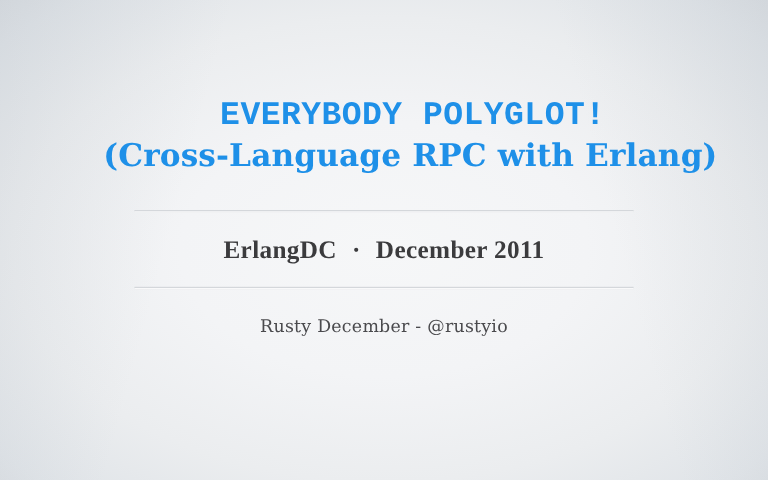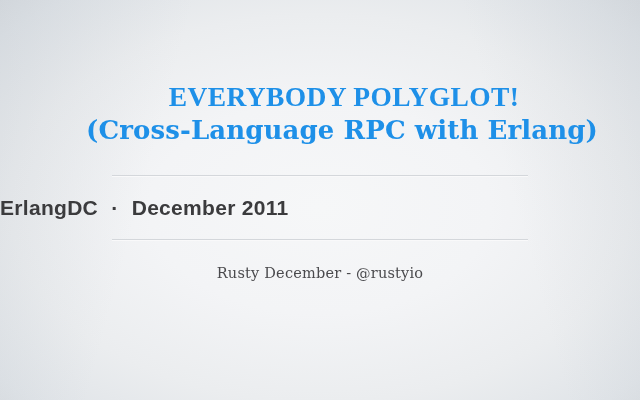--- a/index.html
+++ b/index.html
@@ -54,21 +54,21 @@
   .title-block {
     position: absolute;
     left: 0;
     right: 0;
     top: 82px;
     text-align: center;
   }
 
   .title-main {
     display: block;
-    font-family: Liberation Serif, serif;
+    font-family: Liberation Mono, monospace;
     font-weight: 700;
     font-size: 27.5px;
     letter-spacing: 0.4px;
     line-height: 1.08;
     color: #1e90e8;
     white-space: nowrap;
     padding-left: 48px;
   }
 
   .title-sub {
@@ -96,22 +96,22 @@
 
   .rule-top    { top: 175px; }
   .rule-bottom { top: 239px; }
 
   
   .event-line {
     position: absolute;
     left: 0;
     right: 0;
     top: 196px;
-    text-align: left;
-    font-family: Liberation Sans, sans-serif;
+    text-align: center;
+    font-family: Liberation Serif, serif;
     font-weight: 700;
     font-size: 21px;
     letter-spacing: 0.3px;
     line-height: 1.15;
     color: #3b3b3d;
     white-space: nowrap;
   }
 
   .event-sep {
     display: inline-block;

